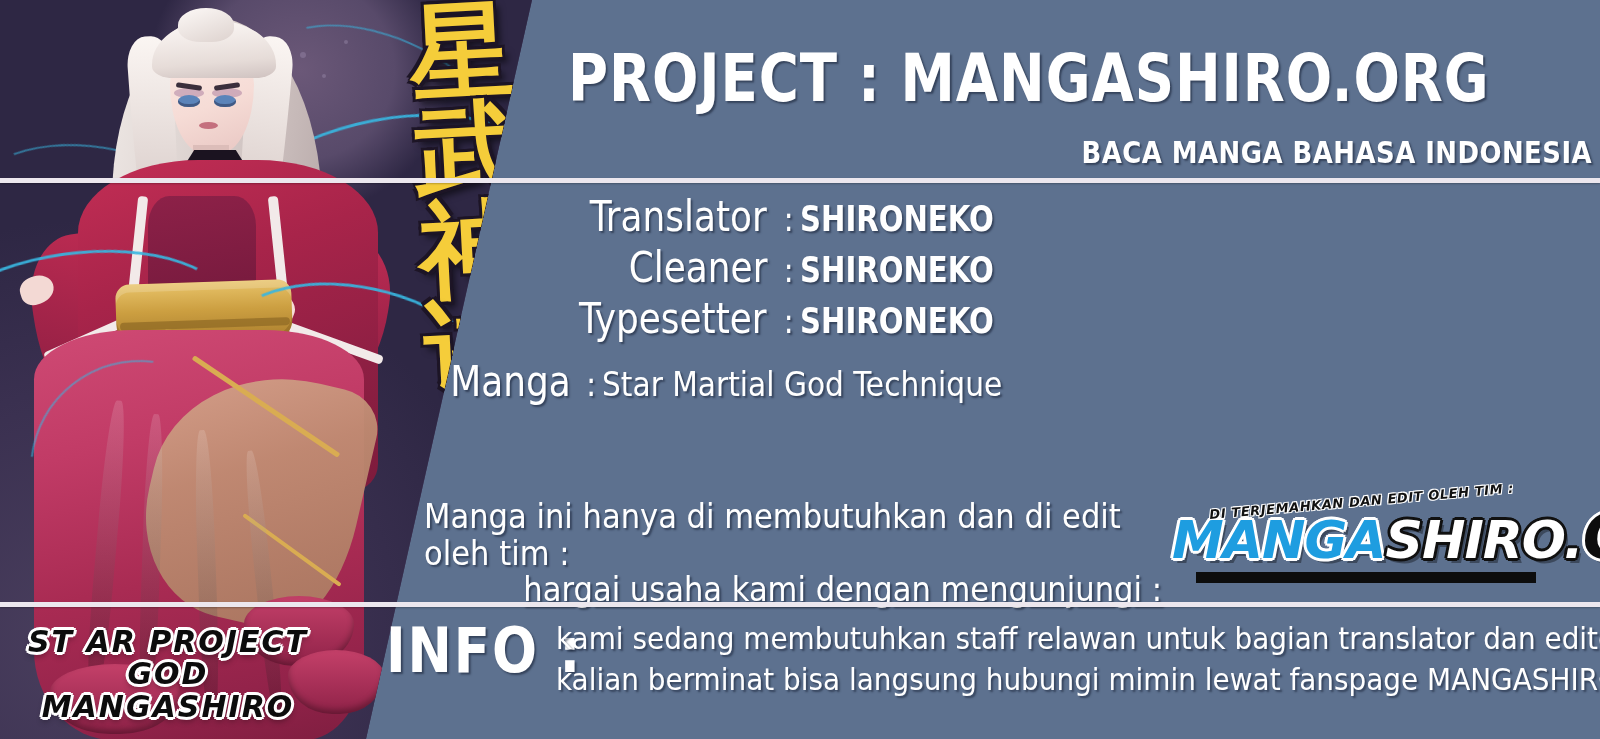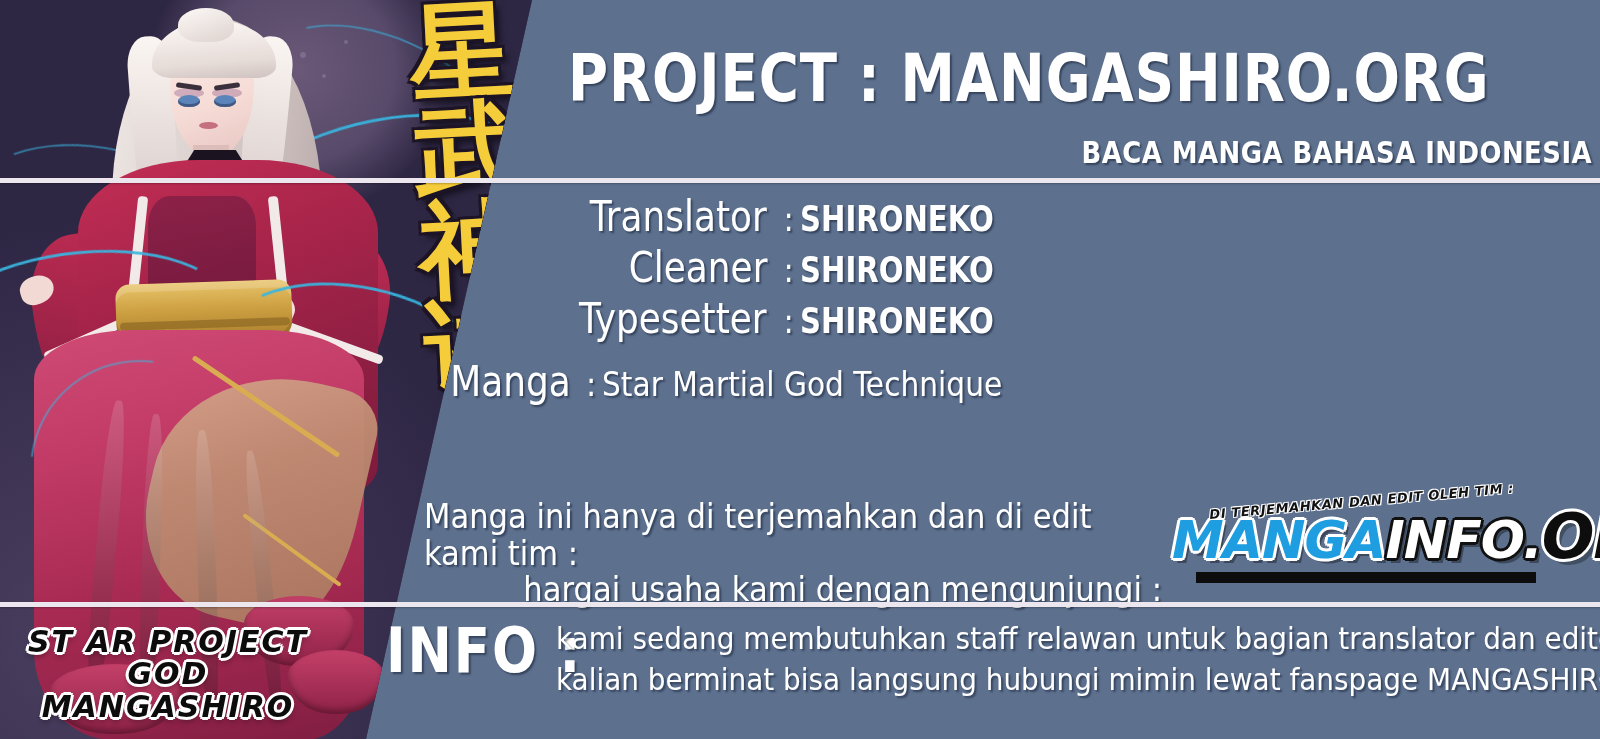--- a/index.html
+++ b/index.html
@@ -360,21 +360,21 @@
   
   #visit-note {
     position: absolute;
     left: 424px; top: 498px;
     width: 740px;
     font-size: 34px;
     line-height: 1.08;
     text-align: right;
   }
   #visit-note .vn1 { display: block; text-align: left; }
-  #visit-note .vn2 { display: block; text-align: right; padding-right: 2px; }
+  #visit-note .vn2 { display: block; text-align: right; padding-right: 2px; text-decoration: underline; }
 
   
   #ms-logo {
     position: absolute;
     left: 1172px; top: 492px;
     width: 418px; height: 96px;
   }
   #ms-arc {
     position: absolute;
     left: 38px; top: 2px;
@@ -559,29 +559,29 @@
       </div>
       <div class="credit-row manga">
         <span class="cond credit-role">Manga</span>
         <span class="cond credit-sep">:</span>
         <span class="cond credit-value">Star Martial God Technique</span>
       </div>
     </div>
 
 
     <div class="cond" id="visit-note">
-      <span class="vn1">Manga ini hanya di terjemahkan dan di edit kami tim :</span>
+      <span class="vn1">Manga ini hanya di membutuhkan dan di edit oleh tim :</span>
       <span class="vn2">hargai usaha kami dengan mengunjungi :</span>
     </div>
 
     <div id="ms-logo">
       <div id="ms-underline"></div>
       <div id="ms-arc">DI TERJEMAHKAN DAN EDIT OLEH TIM :</div>
       <div id="ms-words">
-        <span class="w-manga">MANGA</span><span class="w-shiro">INFO.</span><span class="w-org">ORG</span>
+        <span class="w-manga">MANGA</span><span class="w-shiro">SHIRO.</span><span class="w-org">ORG</span>
       </div>
     </div>
 
     <div class="divider" id="divider-bottom"></div>
 
     <div class="cond" id="info-label">INFO :</div>
     <div class="cond" id="info-text">
       <span>kami sedang membutuhkan staff relawan untuk bagian translator dan editor, apabila</span>
       <span>kalian berminat bisa langsung hubungi mimin lewat fanspage MANGASHIRO</span>
     </div>

